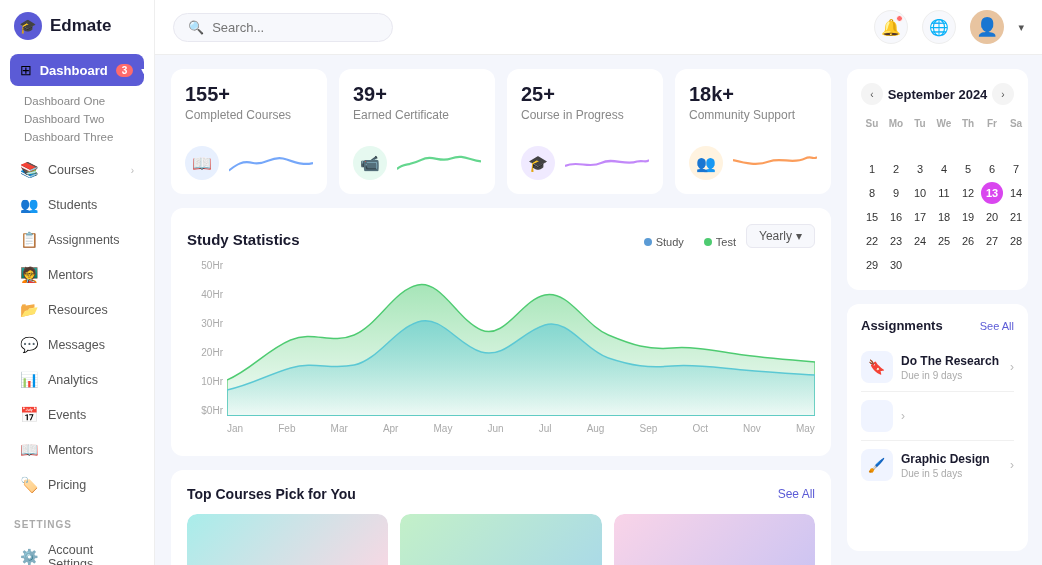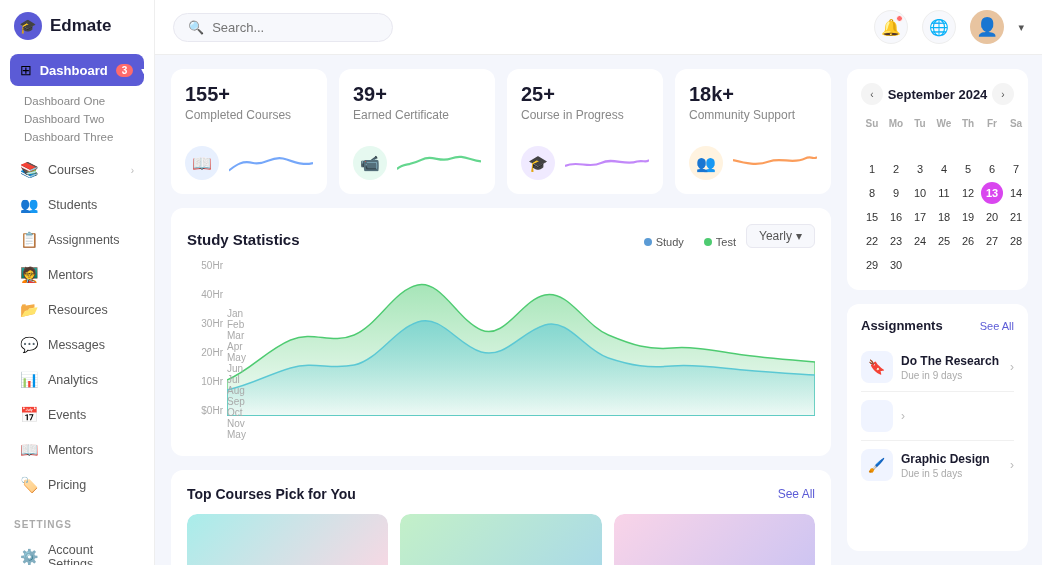--- a/index.html
+++ b/index.html
@@ -63,21 +63,21 @@
     .chart-legend { display: flex; align-items: center; gap: 20px; margin-right: 10px; }
     .legend-item { display: flex; align-items: center; gap: 4px; font-size: 11px; color: #555; }
     .legend-dot { width: 8px; height: 8px; border-radius: 50%; }
     .legend-dot.blue { background: #5b9bd5; }
     .legend-dot.green { background: #4ecb71; }
     .chart-filter { display: flex; align-items: center; gap: 4px; background: #f7f8fc; border: 1px solid #e8e8f0; border-radius: 6px; padding: 4px 12px; font-size: 12px; color: #555; cursor: pointer; }
     .chart-area { position: relative; height: 180px; }
     .chart-labels-y { position: absolute; left: 0; top: 0; bottom: 24px; display: flex; flex-direction: column; justify-content: space-between; width: 36px; }
     .y-label { font-size: 10px; color: #aaa; text-align: right; }
     .chart-plot { position: absolute; left: 40px; right: 0; top: 0; bottom: 24px; overflow: visible; }
-    .chart-labels-x { position: absolute; bottom: 0; left: 40px; right: 0; display: flex; justify-content: space-between; flex-direction: column; }
+    .chart-labels-x { position: absolute; bottom: 6px; left: 40px; right: 0; display: flex; justify-content: space-between; }
     .x-label { font-size: 10px; color: #aaa; }
 
     
     .courses-section { background: #fff; border-radius: 12px; padding: 16px; }
     .section-header { display: flex; align-items: center; margin-bottom: 12px; }
     .section-title { font-size: 14px; font-weight: 700; color: #1a1a2e; flex: 1; }
     .see-all { font-size: 12px; color: #5b5bd6; cursor: pointer; }
     .courses-row { display: flex; gap: 12px; }
     .course-card { flex: 1; background: #f7f8fc; border-radius: 10px; height: 80px; overflow: hidden; display: flex; align-items: center; justify-content: center; }
     .course-thumb { width: 100%; height: 100%; border-radius: 10px; background: linear-gradient(135deg, #a8edea, #fed6e3); }

